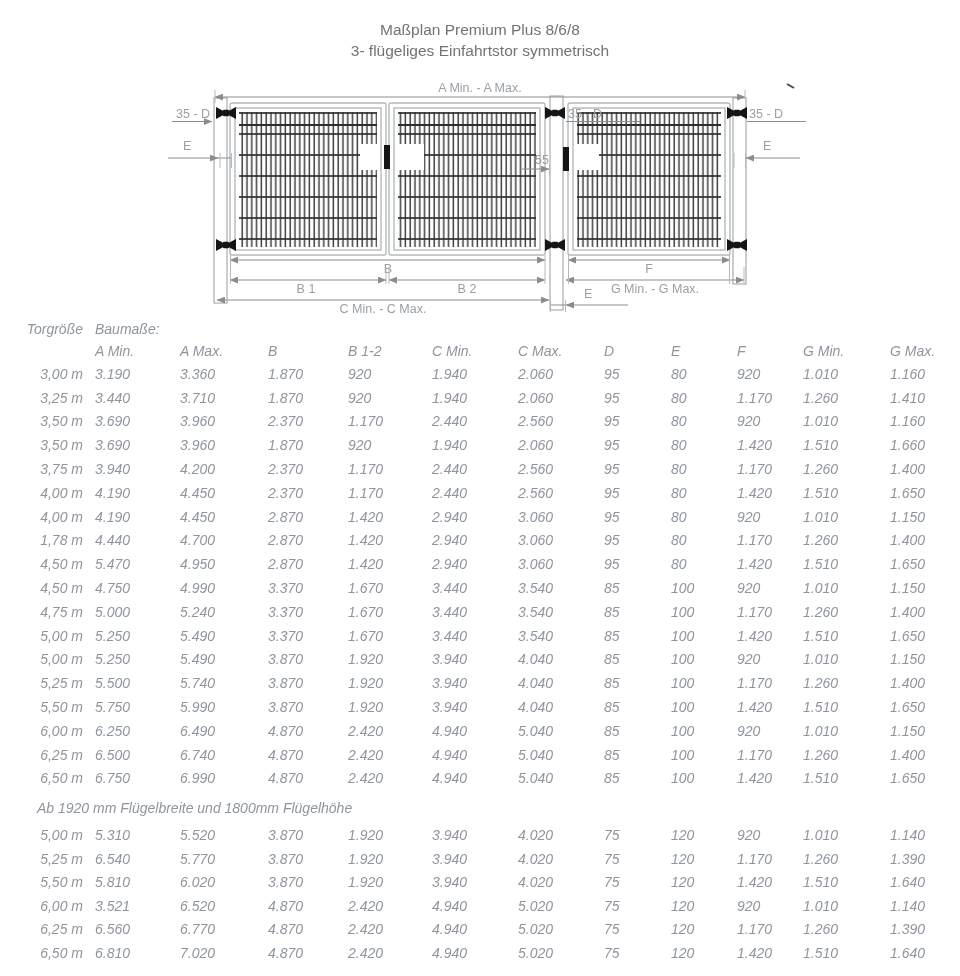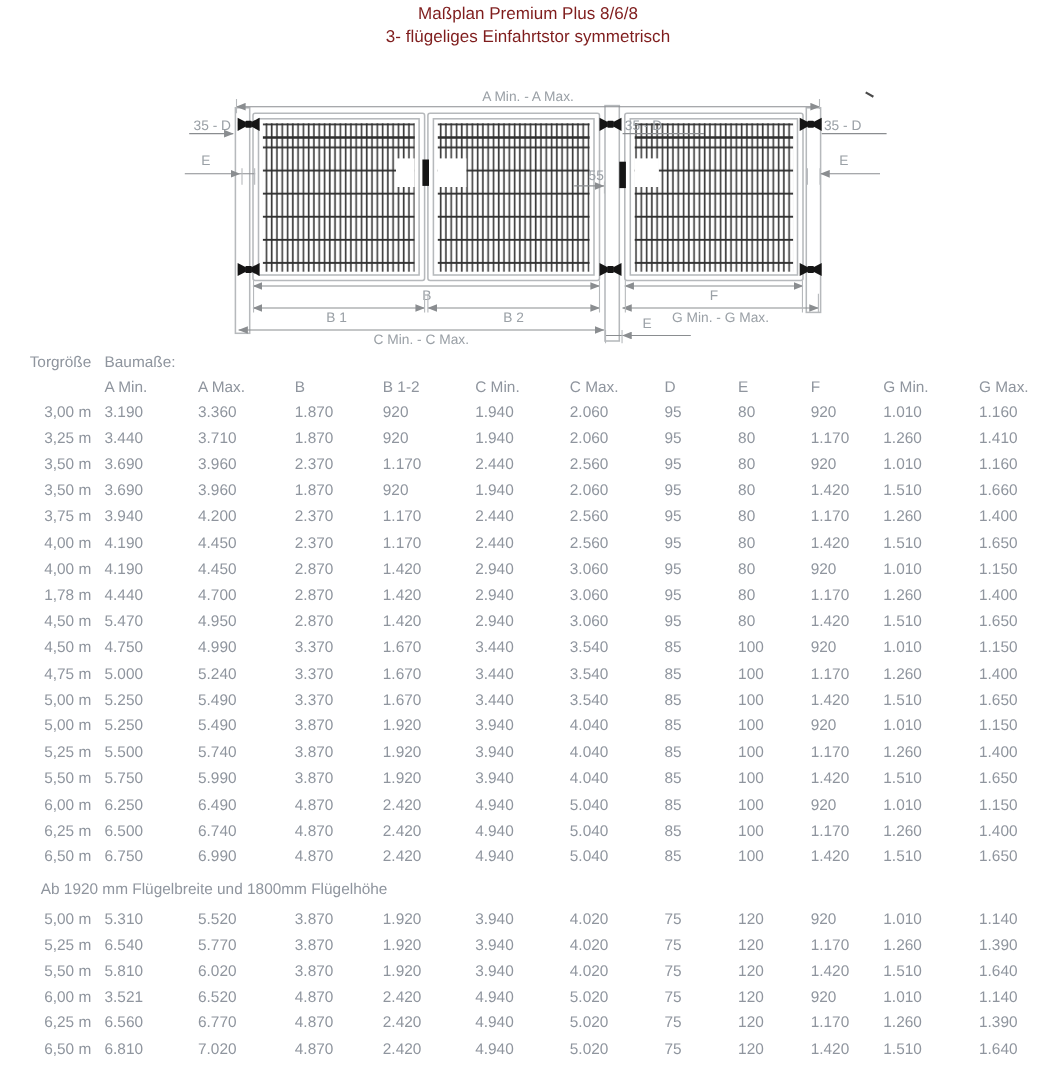--- a/index.html
+++ b/index.html
@@ -1,41 +1,41 @@
 <!DOCTYPE html>
 <html><head>
 <meta charset="utf-8">
 <style>
   html,body { margin:0; padding:0; }
   body {
     width:960px; height:976px; background:#ffffff; position:relative;
     font-family:"Liberation Sans", sans-serif; overflow:hidden;
   }
-  .header { padding-top:2px; text-align:center; color:#7f1d1d; font-size:15.5px; line-height:21px; }
+  .header { padding-top:19px; text-align:center; color:#737373; font-size:15.5px; line-height:21px; }
   .drawing { position:absolute; top:72px; left:0; }
 
   svg text { font-family:"Liberation Sans", sans-serif; }
   .lbl   { fill:#9aa0a6; font-size:12.5px; }
   .dim   { stroke:#8a8d90; stroke-width:1; fill:none; }
   .ext   { stroke:#b6b9bc; stroke-width:1; fill:none; }
   .frame { stroke:#b6b9bc; stroke-width:1.4; fill:none; }
   .post  { stroke:#b6b9bc; stroke-width:1.4; fill:#ffffff; }
   .rod   { stroke:#2e2e2e; stroke-width:2.2; }
   .hw    { fill:#151515; }
   .cut   { fill:#ffffff; }
   .tickdark { stroke:#4a4a4a; stroke-width:2; }
 
   .table { position:absolute; top:318px; left:0; width:960px; color:#8f959e; font-size:14px; }
   .trow { display:grid; grid-template-columns:95px 85px 88px 80px 84px 86px 86px 67px 66px 66px 87px auto;
-          height:23.8px; align-items:center; }
+          height:23.8px; align-items:center;font-style:italic; }
   .thead1, .thead2 { height:22px; }
   .sec2 .trow { height:23.5px; }
   .cell { white-space:nowrap; }
   .cell.size { text-align:right; padding-right:12px; }
-  .note { height:32px; line-height:34px; padding-left:37px; margin-top:1px; }
+  .note { height:32px; line-height:34px; padding-left:37px; margin-top:1px;font-style:italic; }
 </style>
 </head>
 <body>
 
 <div class="header">
   <div>Maßplan Premium Plus 8/6/8</div>
   <div>3- flügeliges Einfahrtstor symmetrisch</div>
 </div>
 
 <svg class="drawing" width="960" height="250" viewBox="0 0 960 250">

